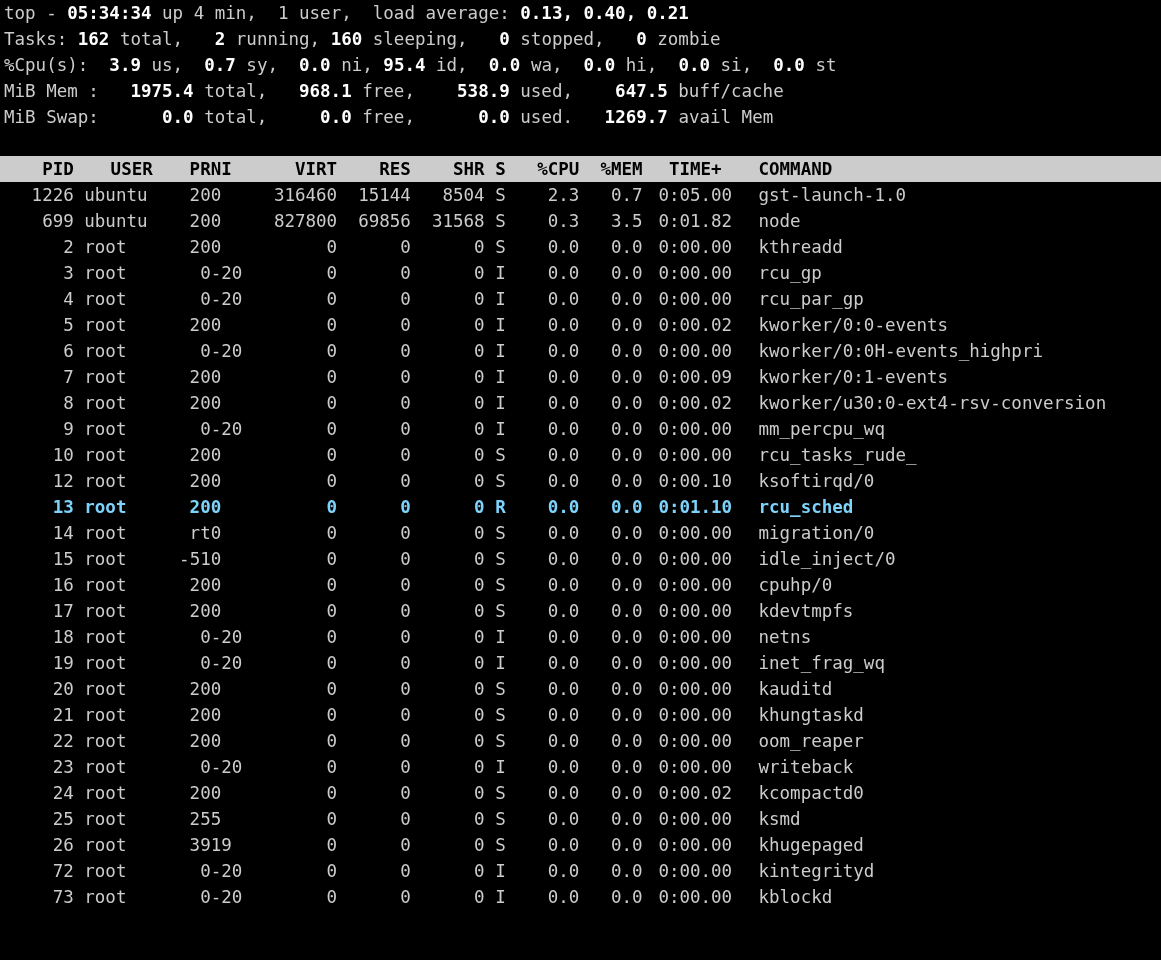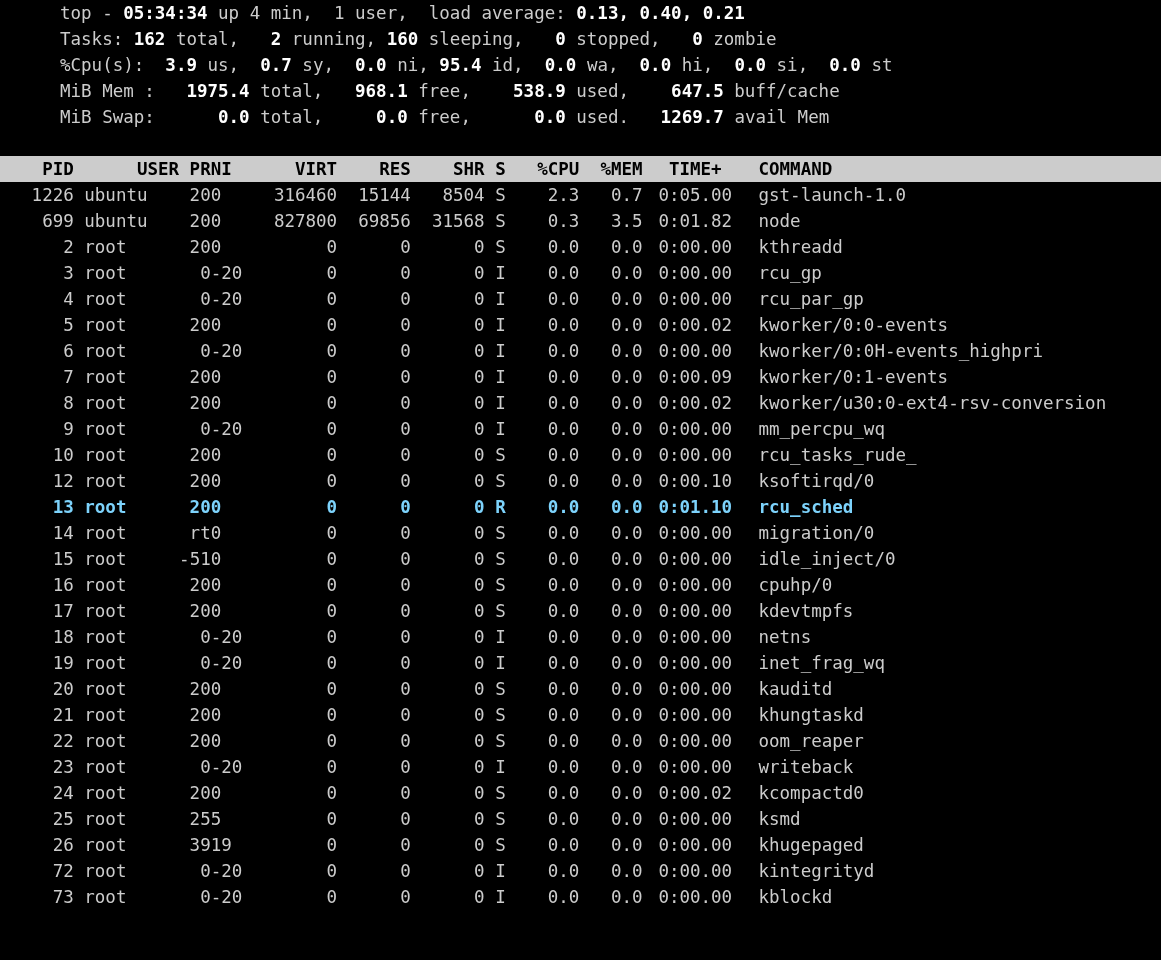--- a/index.html
+++ b/index.html
@@ -12,35 +12,35 @@
     line-height: 26px;
     width: 1161px;
   }
   .bold { font-weight: bold; color: #fff; }
   .header-row {
     background: #ccc;
     color: #000;
     font-weight: bold;
   }
   .row { white-space: pre; }
-  .summary { padding-left: 16px; margin-left: 44px; }
+  .summary { padding-left: 4px; }
   .table { padding-left: 0; }
   .c-pid  { display:inline-block; width: 7ch; text-align:right; }
   .c-user { display:inline-block; width: 9ch; text-align:left; padding-left:1ch; }
   .c-pr   { display:inline-block; width: 3ch; text-align:right; }
   .c-ni   { display:inline-block; width: 4ch; text-align:left; }
   .c-virt { display:inline-block; width: 8ch; text-align:right; }
   .c-res  { display:inline-block; width: 7ch; text-align:right; }
   .c-shr  { display:inline-block; width: 7ch; text-align:right; }
   .c-s    { display:inline-block; width: 2ch; text-align:left; padding-left:1ch;}
   .c-cpu  { display:inline-block; width: 6ch; text-align:right; }
   .c-mem  { display:inline-block; width: 6ch; text-align:right; }
   .c-time { display:inline-block; width:10ch; text-align:center; }
   .c-cmd  { display:inline-block; padding-left:1ch; text-align:left; }
-  .hdr .c-user { text-align:right; }
+  .hdr .c-user { text-align:center; }
   .hdr .c-s { text-align:left; }
   .hdr .c-cmd { text-align:left; }
   .bold-row   { font-weight: bold; color:#7dd3fc; }
 </style>
 </head>
 <body>
 
 <div class="summary">
   <div class="row"><span>top - </span><span class="bold">05:34:34</span><span> up 4 min,  1 user,  load average: </span><span class="bold">0.13, 0.40, 0.21</span></div>
   <div class="row"><span>Tasks:</span><span class="bold"> 162 </span><span>total,   </span><span class="bold">2 </span><span>running, </span><span class="bold">160 </span><span>sleeping,   </span><span class="bold">0 </span><span>stopped,   </span><span class="bold">0 </span><span>zombie</span></div>

